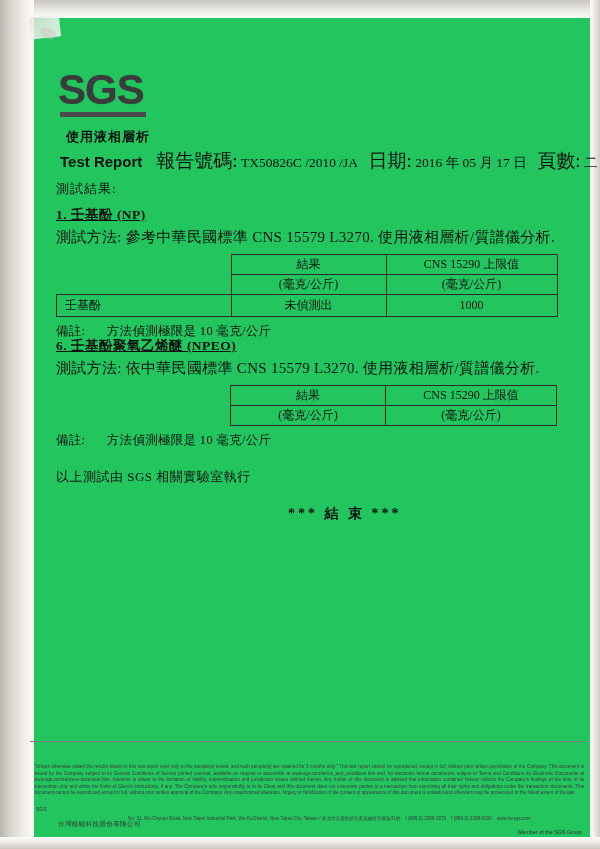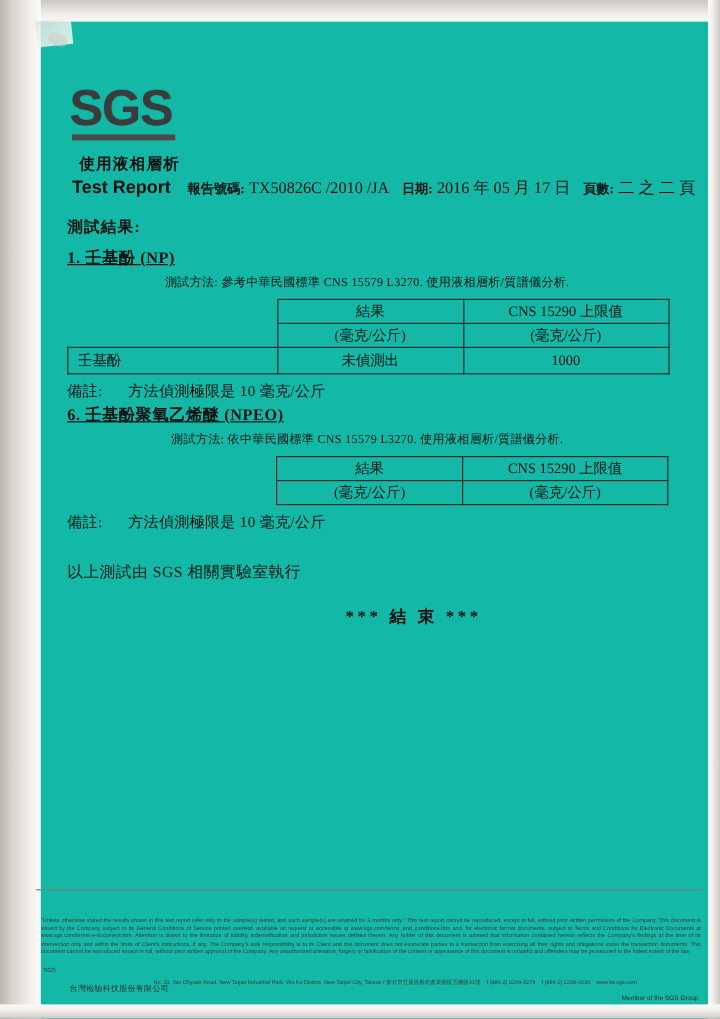--- a/index.html
+++ b/index.html
@@ -10,21 +10,21 @@
   body {
     width: 600px;
     height: 849px;
     overflow: hidden;
     font-family: "Liberation Serif", serif;
   }
   .page {
     position: relative;
     width: 600px;
     height: 849px;
-    background: #14b8a6;
+    background: #22c55e;
     box-sizing: border-box;
     overflow: hidden;
   }
   
   .edge-left {
     position: absolute;
     left: 0; top: 0; bottom: 0;
     width: 34px;
     background: linear-gradient(to right, #b9b6b0 0%, #d8d5ce 30%, #f2f0ec 75%, #fbfbf9 100%);
   }
@@ -101,55 +101,53 @@
     font-size: 14px;
     color: #111;
     white-space: nowrap;
   }
   .report-line .big {
     font-family: "Liberation Sans", sans-serif;
     font-weight: bold;
     font-size: 15px;
   }
   .report-line .lbl {
-    font-weight: bold;
-    font-size: 11px;
+    font-weight: normal;
+    font-size: 19px;
   }
   .report-line .val {
     font-size: 13.5px;
   }
 
   .result-label {
     position: absolute;
     left: 56px;
     top: 180px;
     font-size: 13px;
     color: #111;
     letter-spacing: 1px;
-    font-weight: bold;
   }
 
   .section {
     position: absolute;
     left: 56px;
     width: 500px;
   }
   .sec-title {
     font-size: 13.5px;
     font-weight: bold;
     color: #111;
     text-decoration: underline;
     letter-spacing: .5px;
   }
   .sec-method {
     margin-top: 4px;
-    font-size: 10px;
+    font-size: 15px;
     color: #111;
     letter-spacing: .3px;
-    text-align: center;
   }
   .sec-note {
     margin-top: 6px;
     font-size: 12.5px;
     color: #111;
     letter-spacing: .3px;
   }
   .sec-note .nlabel { margin-right: 18px; }
 
   table.rt {

